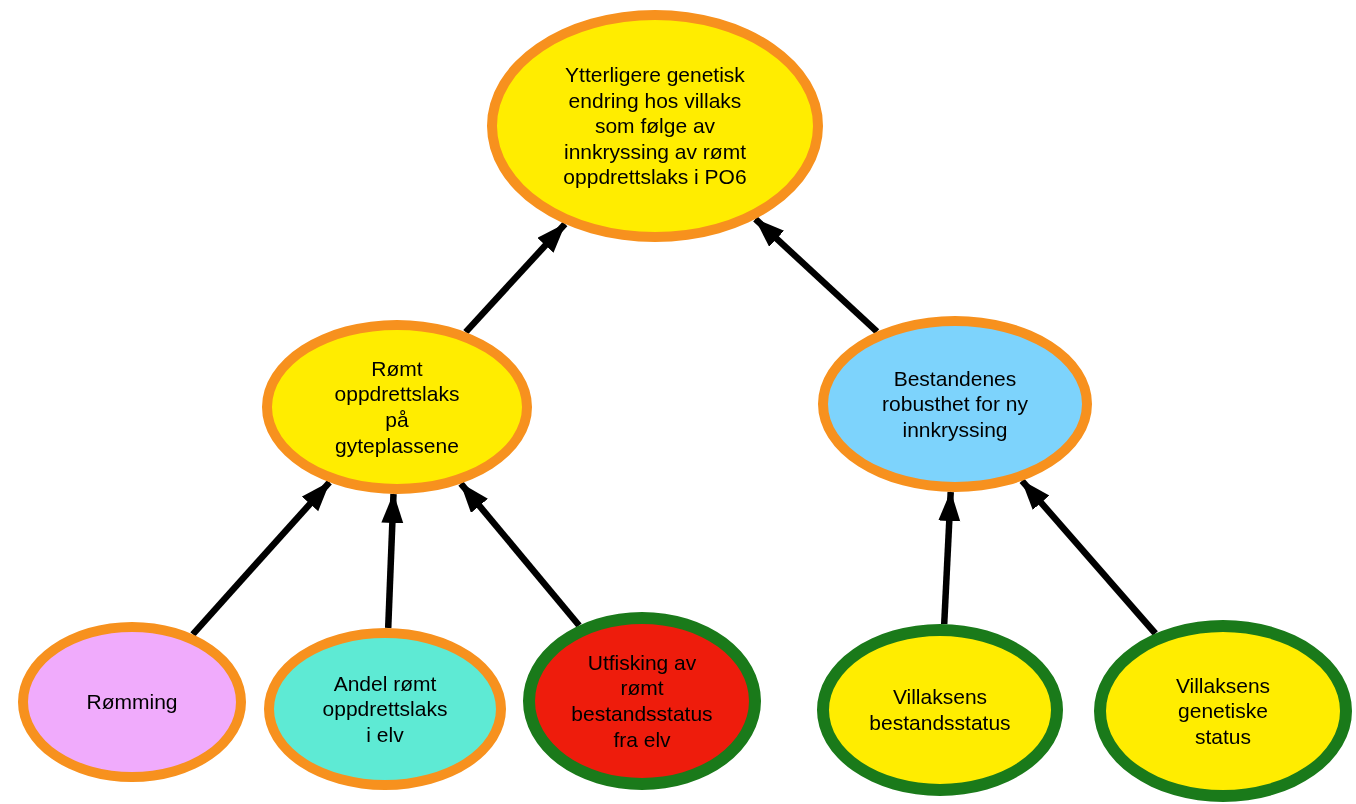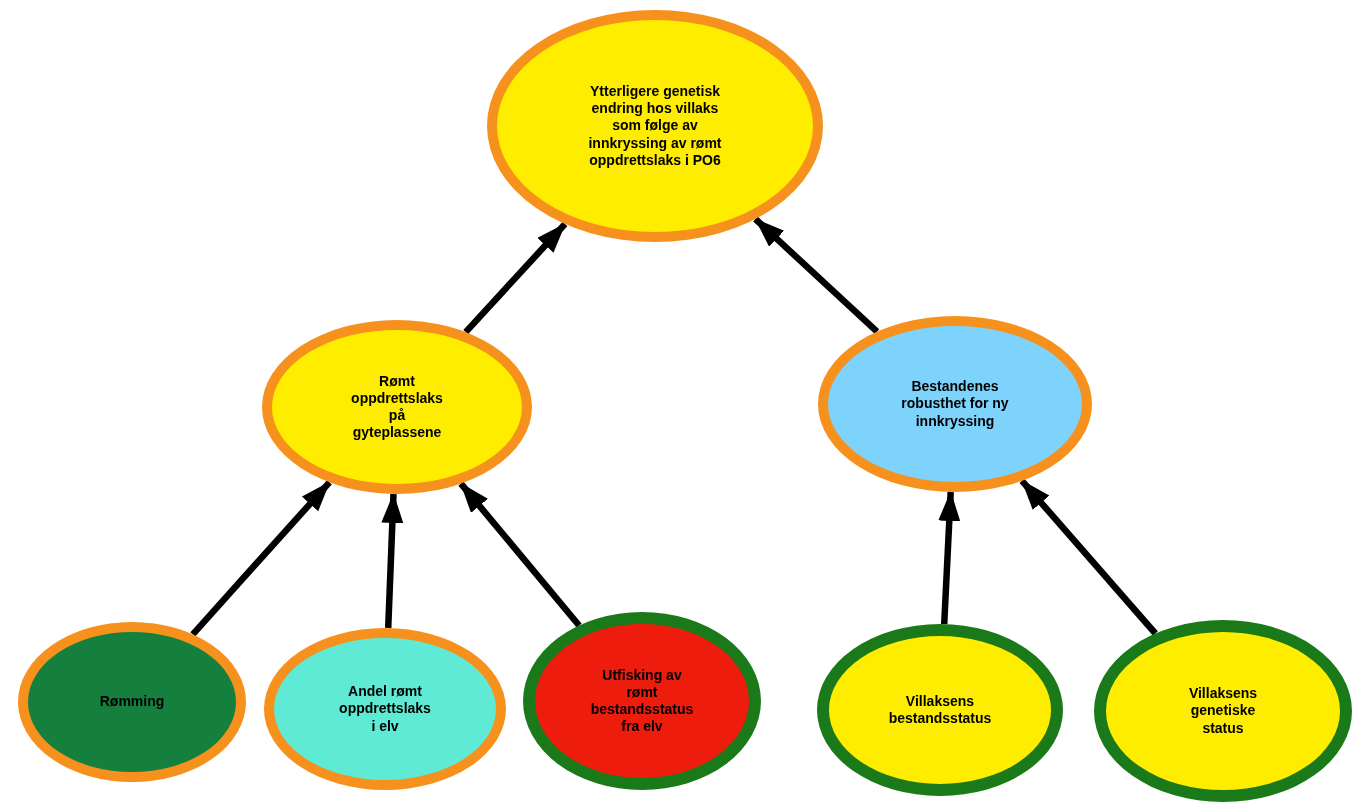--- a/index.html
+++ b/index.html
@@ -28,22 +28,22 @@
     box-sizing: border-box;
     border-style: solid;
     border-radius: 50%;
     display: flex;
     align-items: center;
     justify-content: center;
     text-align: center;
   }
   .node .label {
     white-space: pre-line;
-    font-weight: bold;
-    font-size: 14px;
+    font-weight: normal;
+    font-size: 21px;
     line-height: 1.22;
     color: #000000;
     padding: 0 6px;
   }
 </style>
 </head>
 <body>
 
 <div class="canvas">
 
@@ -76,21 +76,21 @@
 på
 gyteplassene</span>
   </div>
 
   <div class="node" style="left: 818px; top: 316px; width: 274px; height: 176px; background: #7dd3fc; border-color: rgb(247, 145, 30); border-width: 10px;">
     <span class="label">Bestandenes
 robusthet for ny
 innkryssing</span>
   </div>
 
-  <div class="node" style="left: 18px; top: 622px; width: 228px; height: 160px; background: #15803d; border-color: rgb(247, 145, 30); border-width: 10px;">
+  <div class="node" style="left: 18px; top: 622px; width: 228px; height: 160px; background: #f0abfc; border-color: rgb(247, 145, 30); border-width: 10px;">
     <span class="label">Rømming</span>
   </div>
 
   <div class="node" style="left: 264px; top: 628px; width: 242px; height: 162px; background: #5eead4; border-color: rgb(247, 145, 30); border-width: 10px;">
     <span class="label">Andel rømt
 oppdrettslaks
 i elv</span>
   </div>
 
   <div class="node" style="left: 523px; top: 612px; width: 238px; height: 178px; background: rgb(238, 28, 12); border-color: rgb(26, 122, 26); border-width: 12px;">

